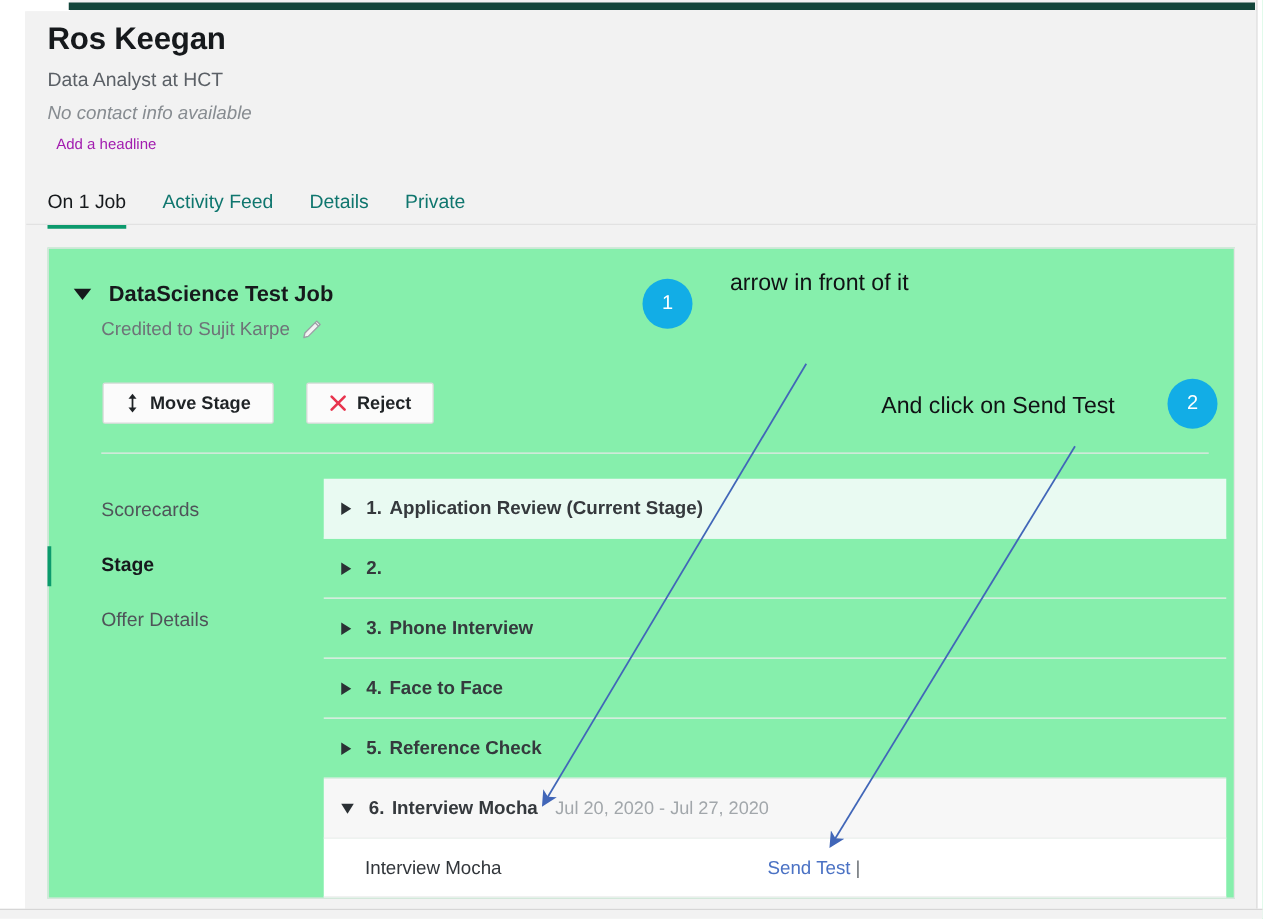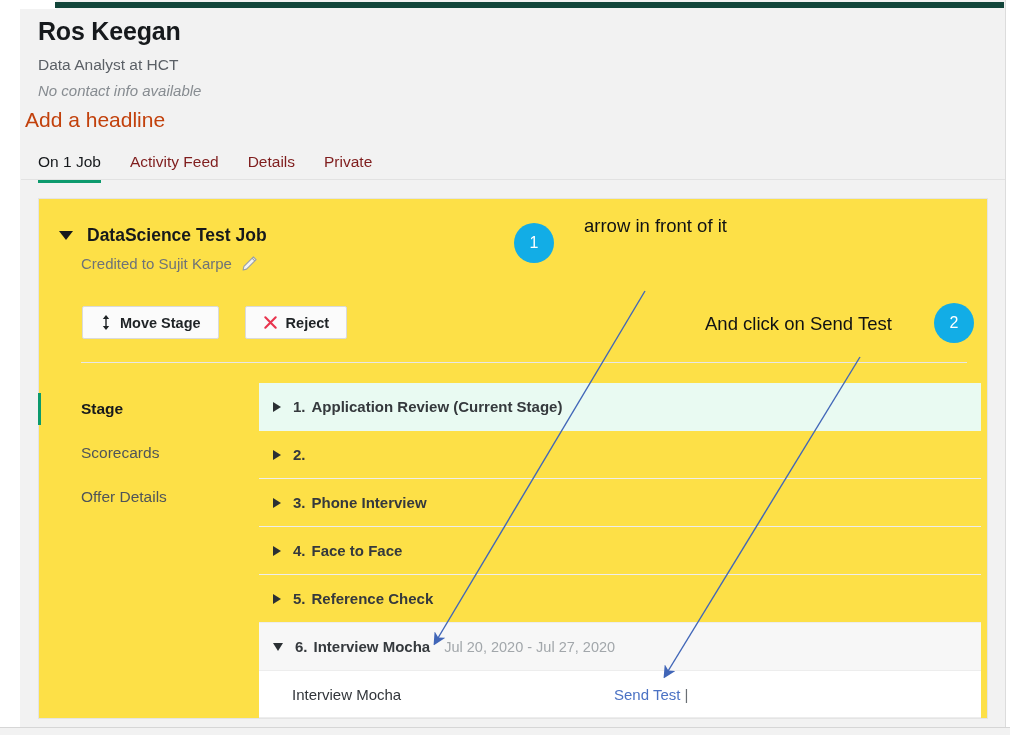--- a/index.html
+++ b/index.html
@@ -84,36 +84,36 @@
   }
   .candidate-contact {
     position: absolute;
     left: 17px; top: 73px;
     font-size: 15px;
     font-style: italic;
     color: #878c91;
   }
   .candidate-headline {
     position: absolute;
-    left: 4px; top: 99px;
-    font-size: 21px;
-    color: #c2410c;
+    left: 24px; top: 99px;
+    font-size: 12px;
+    color: #a21caf;
   }
 
   
   .tabs {
     position: absolute;
     left: 17px; top: 136px;
     display: flex;
     align-items: flex-end;
     height: 38px;
   }
   .tab {
     font-size: 15.5px;
-    color: #7f1d1d;
+    color: #0f766e;
     margin-right: 29px;
     padding-bottom: 12px;
     position: relative;
     cursor: pointer;
     white-space: nowrap;
   }
   .tab.active {
     color: #16191c;
   }
   .tab.active::after {
@@ -129,21 +129,21 @@
     width: 984px; height: 1px;
     background: #e2e2e2;
   }
 
   
   .job-card {
     position: absolute;
     left: 38px; top: 198px;
     width: 950px;
     height: 521px;
-    background: #fde047;
+    background: #86efac;
     border: 1px solid #e4e4e4;
     box-sizing: border-box;
   }
   .job-title-row {
     position: absolute;
     left: 20px; top: 26px;
     display: flex;
     align-items: center;
   }
   .caret-down {
@@ -406,22 +406,22 @@
             <path d="M2.3 2.3 L12.7 12.7 M12.7 2.3 L2.3 12.7" stroke="#e8344e" stroke-width="2.1" stroke-linecap="round"></path>
           </svg>
         </span>
         <span>Reject</span>
       </div>
     </div>
 
     <div class="card-divider"></div>
 
     <div class="sub-nav">
+      <div class="sub-nav-item">Scorecards</div>
       <div class="sub-nav-item active">Stage</div>
-      <div class="sub-nav-item">Scorecards</div>
       <div class="sub-nav-item">Offer Details</div>
     </div>
 
     <div class="stage-list">
 
       <div class="stage-row current">
         <div class="arrow-right"></div>
         <span class="stage-num">1.</span>
         <span class="stage-label">Application Review (Current Stage)</span>
       </div>

